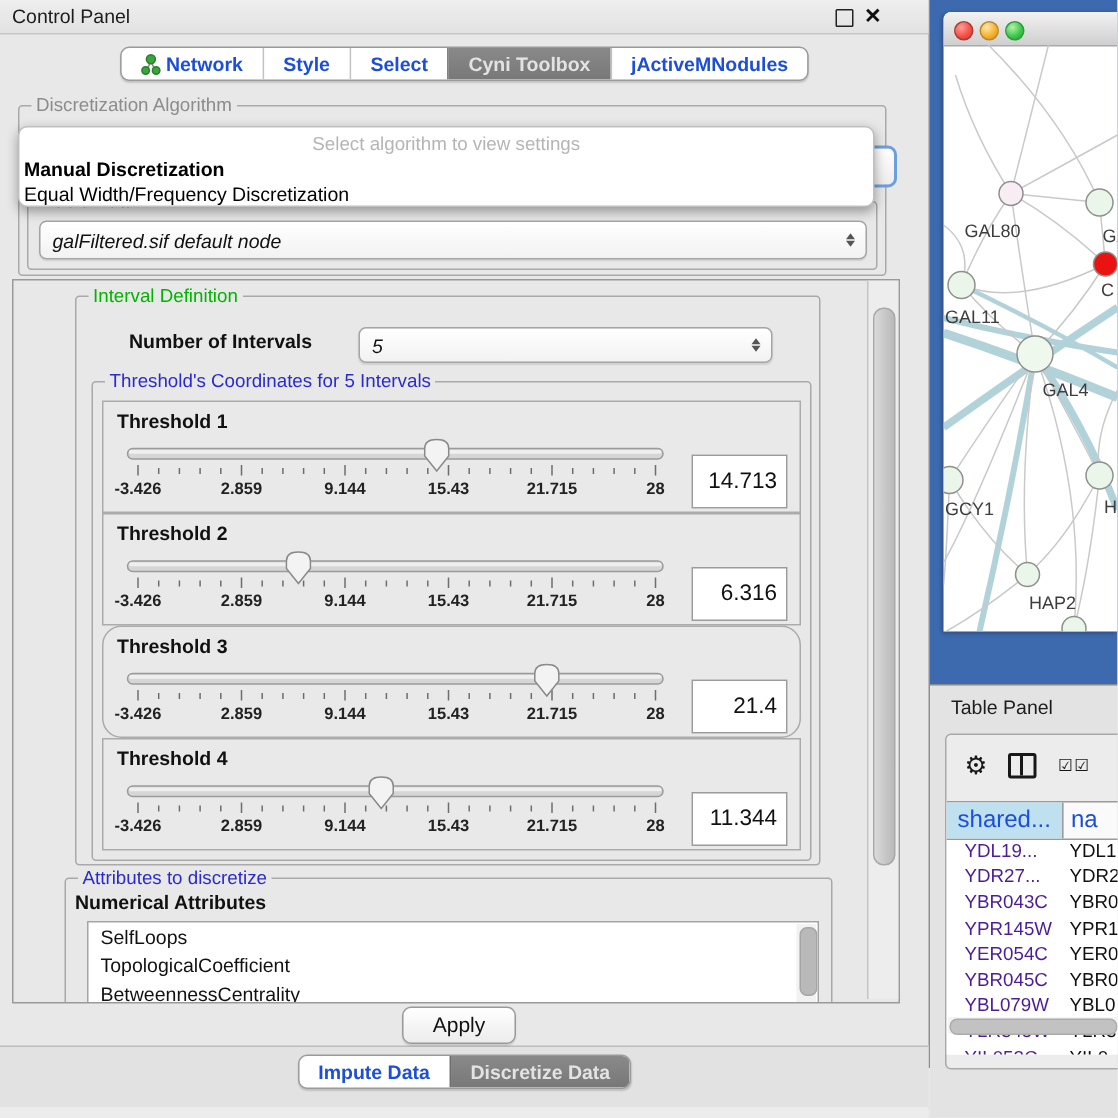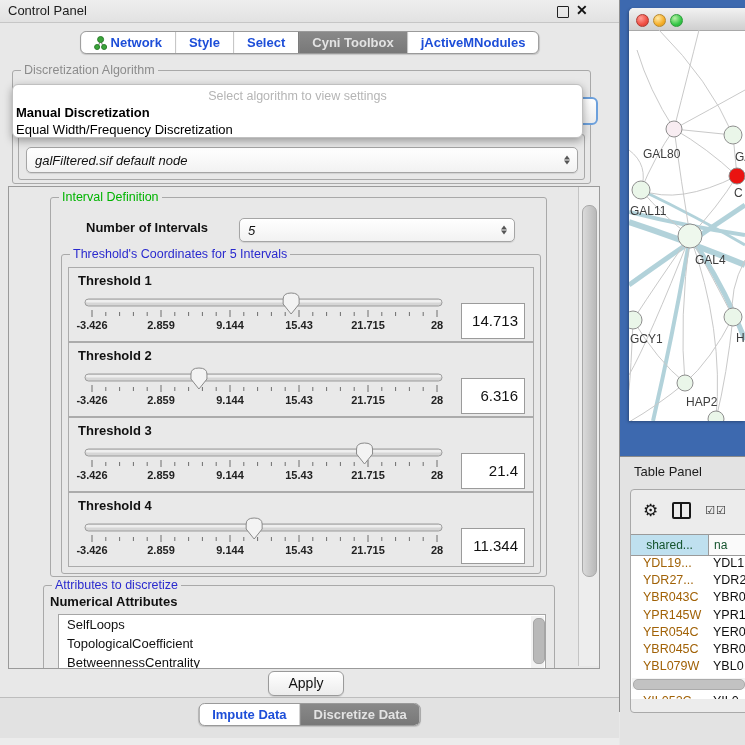--- a/index.html
+++ b/index.html
@@ -90,26 +90,26 @@
   #table-panel{left:620px;top:456px;width:125px;height:289px;background:#e3e3e3;border-top:1px solid #8a8a8a;}
   #tp-title{position:absolute;left:14px;top:7px;font-size:13px;color:#1c1c1c;}
   #tp-inner{position:absolute;left:10px;top:32px;width:130px;height:222px;background:#ececec;border:1px solid #a9a9a9;border-radius:4px;overflow:hidden;}
   #tp-toolbar{position:absolute;left:0;top:0;width:100%;height:40px;display:flex;align-items:center;gap:14px;padding-left:12px;}
   #gear{font-size:17px;color:#181818;line-height:1;}
   #split-icon{width:15px;height:13px;border:2px solid #181818;border-radius:2px;position:relative;}
   #split-icon::after{content:"";position:absolute;left:5.5px;top:0;width:2px;height:13px;background:#181818;}
   #cboxes{font-size:11px;color:#181818;letter-spacing:1px;}
   #tp-table{position:absolute;left:0;top:44px;width:130px;}
   #tp-header{display:flex;border-top:1px solid #9a9a9a;border-bottom:1px solid #9a9a9a;background:#fafafa;}
-  #tp-header .hc{font-size:12px;color:#14532d;padding:3px 0;}
+  #tp-header .hc{font-size:16px;color:#1d4ed8;padding:3px 0;}
   #tp-header .hc.c1{width:77px;text-align:center;background:#bfe0ef;border-right:1px solid #9a9a9a;}
   #tp-header .hc.c2{flex:1;padding-left:5px;}
   #tp-body{background:#fff;height:143px;overflow:hidden;}
   .tp-row{display:flex;height:17.2px;background:#fff;}
-  .tp-row .c1{width:77px;font-size:12.5px;color:#a16207;padding-left:12px;box-sizing:border-box;}
+  .tp-row .c1{width:77px;font-size:12.5px;color:#4c1d95;padding-left:12px;box-sizing:border-box;}
   .tp-row .c2{flex:1;font-size:12.5px;color:#101010;padding-left:5px;}
   #tp-htrack{position:absolute;left:1px;top:188px;width:128px;height:11px;background:#f4f4f4;}
   #tp-hthumb{position:absolute;left:1px;top:1px;width:110px;height:9px;border-radius:5px;background:#c2c2c2;border:1px solid #ababab;}
 
   
   .net-icon{display:inline-block;width:12px;height:14px;position:relative;}
   .net-icon i{position:absolute;border-radius:50%;background:#3aa53a;border:1px solid #2c7d2c;}
   .net-icon .n1{left:3px;top:0;width:5px;height:5px;}
   .net-icon .n2{left:0;top:8px;width:4px;height:4px;}
   .net-icon .n3{left:7px;top:8px;width:4px;height:4px;}
@@ -269,21 +269,21 @@
                 <line x1="368" y1="18" x2="368" y2="25" stroke="#6e6e6e" stroke-width="1"></line>
                 <text x="23" y="37" text-anchor="middle" font-size="11" font-weight="bold" fill="#222" font-family="&quot;Liberation Sans&quot;,sans-serif">-3.426</text>
                 <text x="92" y="37" text-anchor="middle" font-size="11" font-weight="bold" fill="#222" font-family="&quot;Liberation Sans&quot;,sans-serif">2.859</text>
                 <text x="161" y="37" text-anchor="middle" font-size="11" font-weight="bold" fill="#222" font-family="&quot;Liberation Sans&quot;,sans-serif">9.144</text>
                 <text x="230" y="37" text-anchor="middle" font-size="11" font-weight="bold" fill="#222" font-family="&quot;Liberation Sans&quot;,sans-serif">15.43</text>
                 <text x="299" y="37" text-anchor="middle" font-size="11" font-weight="bold" fill="#222" font-family="&quot;Liberation Sans&quot;,sans-serif">21.715</text>
                 <text x="368" y="37" text-anchor="middle" font-size="11" font-weight="bold" fill="#222" font-family="&quot;Liberation Sans&quot;,sans-serif">28</text>
                 <path d="M121.94934130974355,12 L121.94934130974355,7 Q121.94934130974355,1 129.94934130974355,1 Q137.94934130974355,1 137.94934130974355,7 L137.94934130974355,12 L129.94934130974355,22 Z" fill="#f3f3f3" stroke="#8a8a8a" stroke-width="1"></path>
               </svg>
             </div>
-            <div class="thr-panel" style="top: 162px;">
+            <div class="thr-panel" style="top: 162px; border-radius: 13px;">
               <div class="thr-label">Threshold 3</div>
               <div class="thr-valuebox">21.4</div>
               <svg width="400" height="48" class="thr-svg">
                 <rect x="16" y="7" width="357" height="7" rx="3.5" fill="#d6d6d6" stroke="#9b9b9b"></rect>
                 <rect x="17" y="8" width="355" height="2.5" rx="1.2" fill="#efefef"></rect>
                 <line x1="23" y1="18" x2="23" y2="25" stroke="#6e6e6e" stroke-width="1"></line>
                 <line x1="36.8" y1="20" x2="36.8" y2="24" stroke="#6e6e6e" stroke-width="1"></line>
                 <line x1="50.6" y1="20" x2="50.6" y2="24" stroke="#6e6e6e" stroke-width="1"></line>
                 <line x1="64.4" y1="20" x2="64.4" y2="24" stroke="#6e6e6e" stroke-width="1"></line>
                 <line x1="78.2" y1="20" x2="78.2" y2="24" stroke="#6e6e6e" stroke-width="1"></line>

